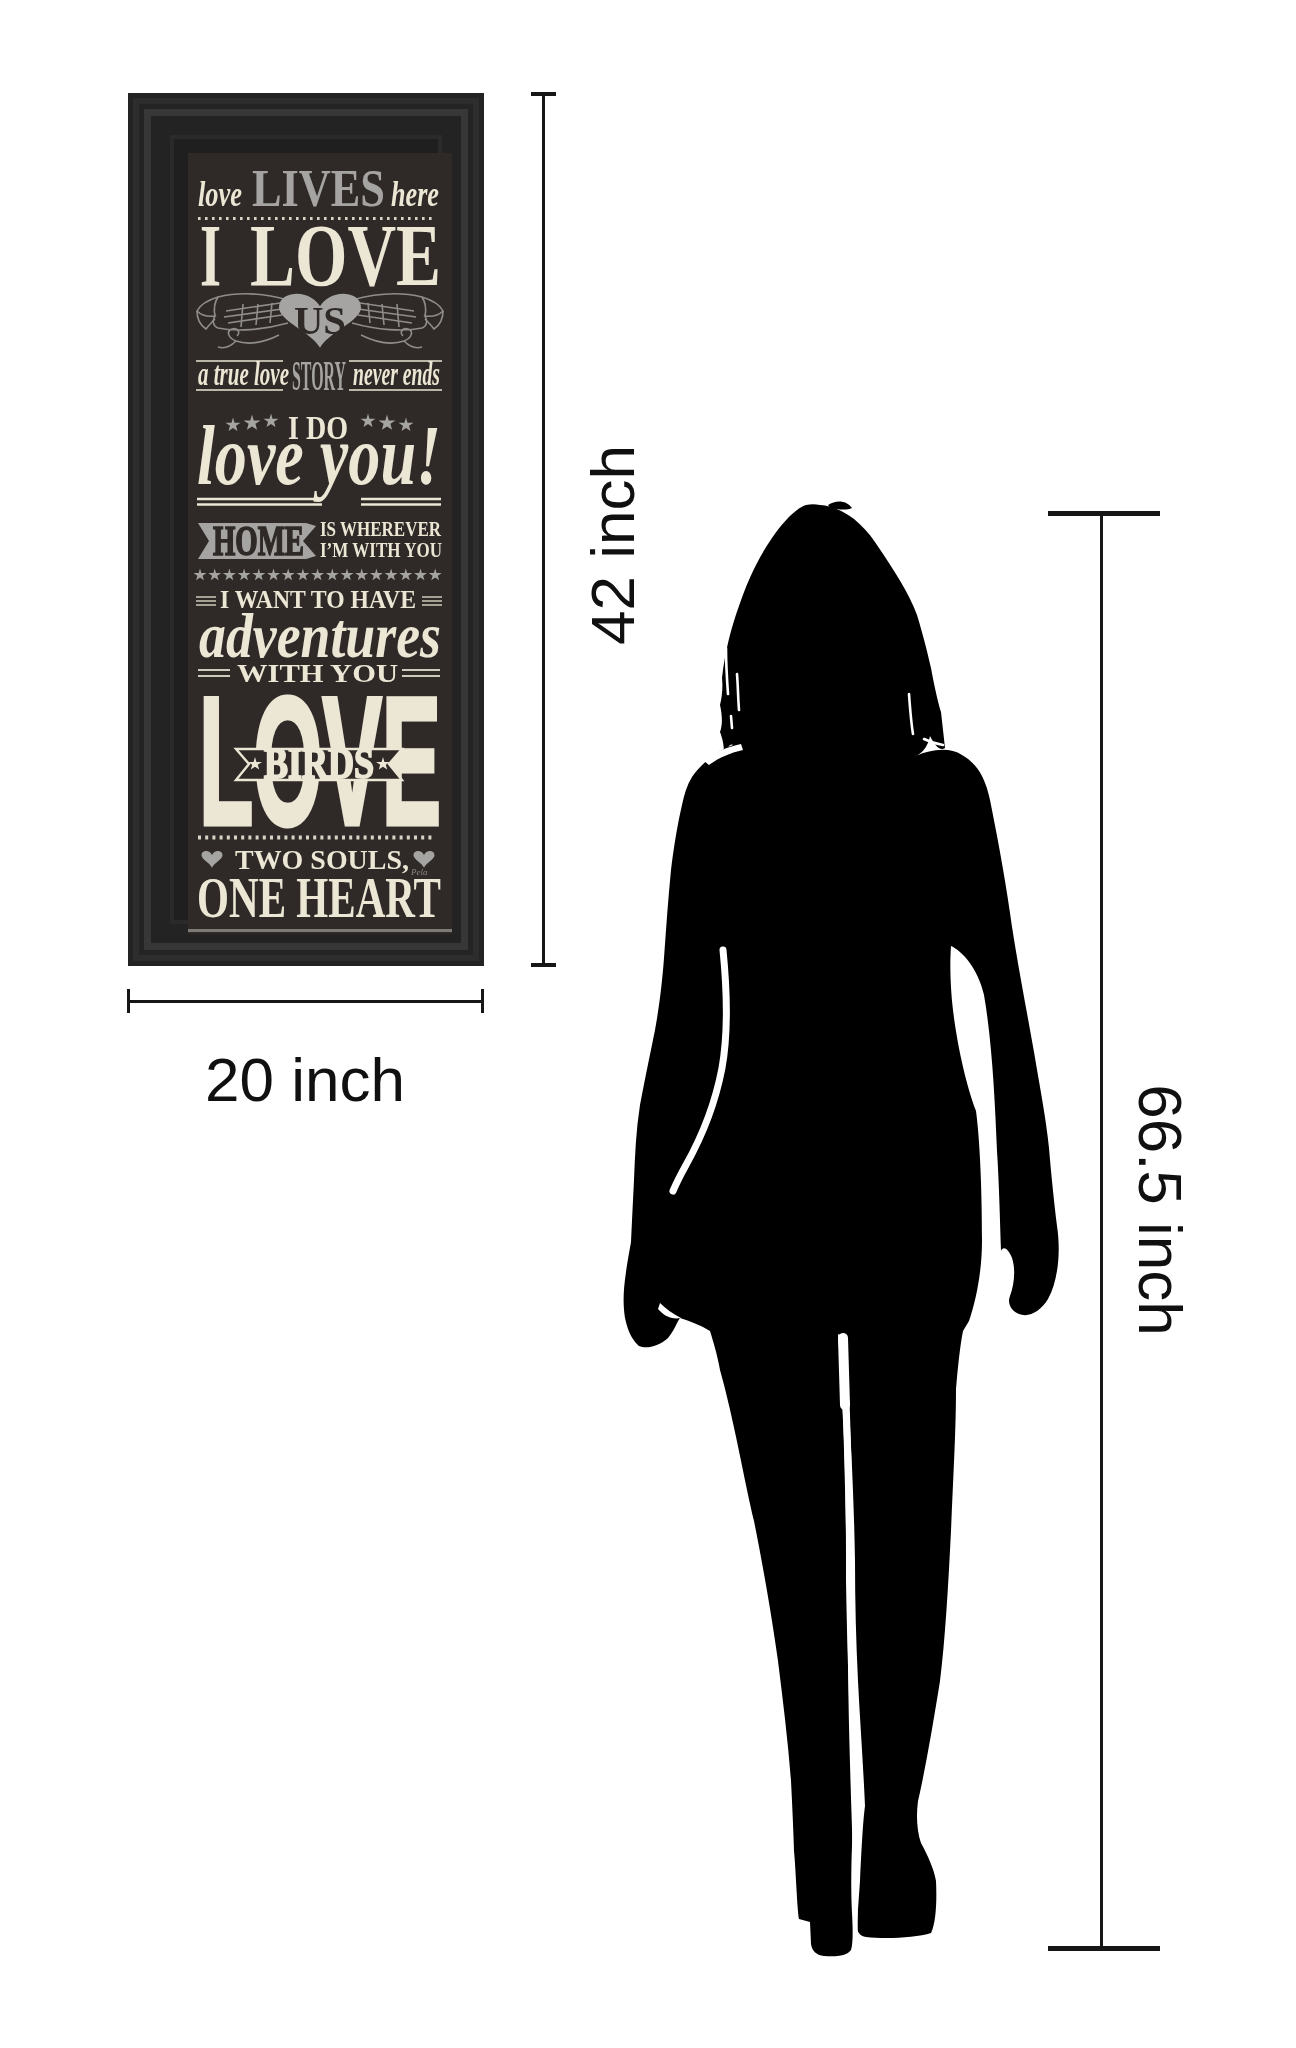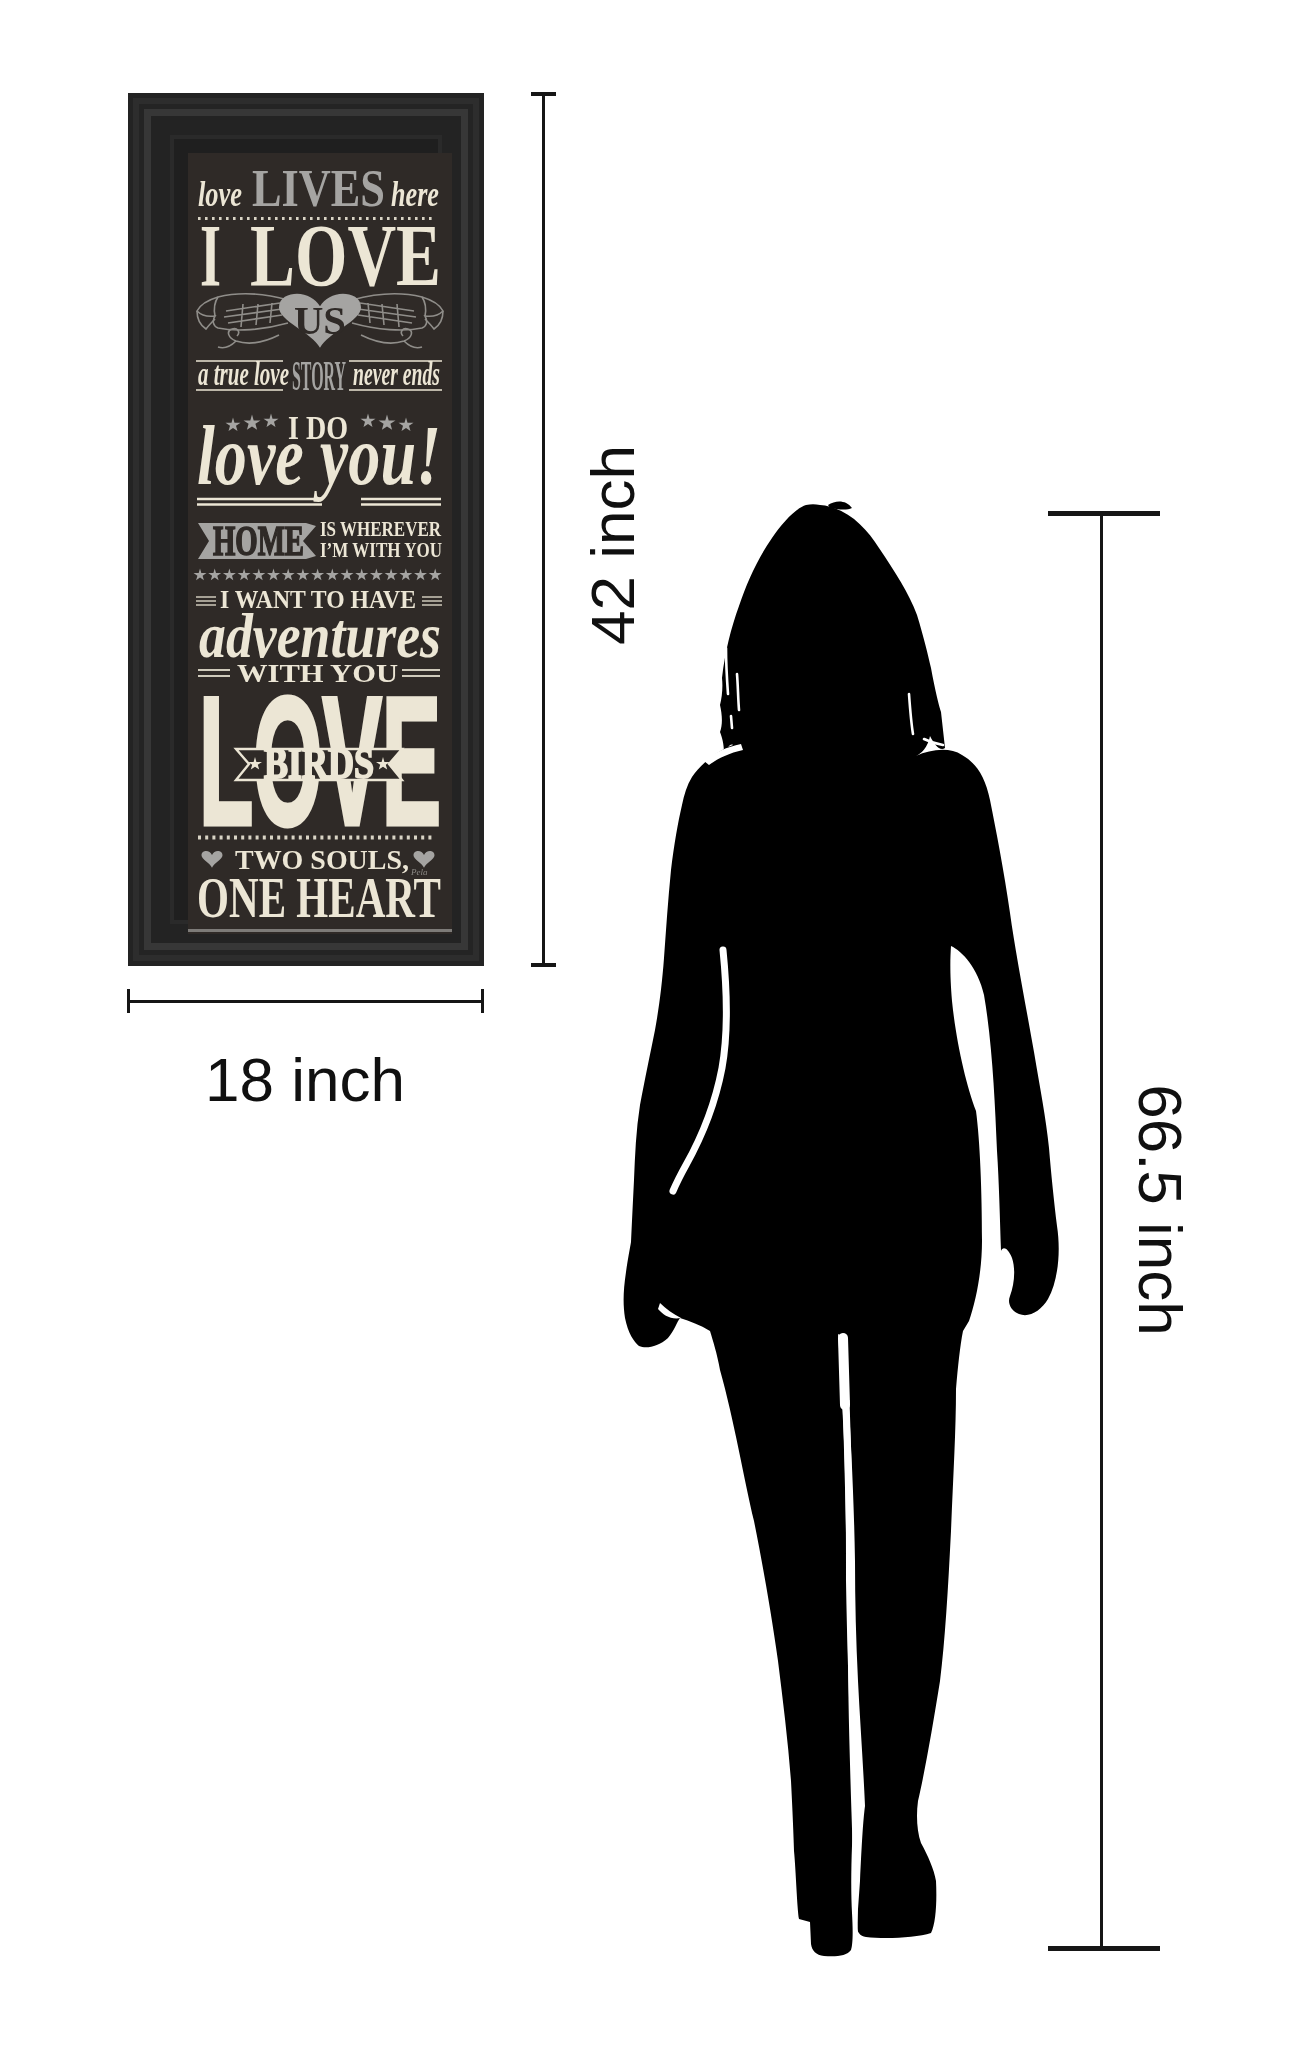--- a/index.html
+++ b/index.html
@@ -166,21 +166,21 @@
 <div class="abs dim" style="left:531px;top:963px;width:25px;height:4px;"></div>
 
 <div class="lbl" style="left:612px;top:545px;transform:translate(-50%,-50%) rotate(-90deg);">42 inch</div>
 
 <div class="abs dim" style="left:128px;top:1000px;width:355px;height:3px;"></div>
 
 <div class="abs dim" style="left:127px;top:989px;width:3px;height:24px;"></div>
 
 <div class="abs dim" style="left:481px;top:989px;width:3px;height:24px;"></div>
 
-<div class="lbl" style="left:305px;top:1079px;transform:translate(-50%,-50%);">18 inch</div>
+<div class="lbl" style="left:305px;top:1079px;transform:translate(-50%,-50%);">20 inch</div>
 
 <svg class="abs" style="left:610px;top:500px;" width="460" height="1465" viewBox="610 500 460 1465" xmlns="http://www.w3.org/2000/svg">
 
   <path fill="#000000" d="M 820,505
     C 846,507 866,527 879,548
     C 895,572 909,593 917,615
     C 924,638 928,655 931,668
     C 935,690 939,706 941,712
     L 945,748
     C 940,752 934,744 930,736

